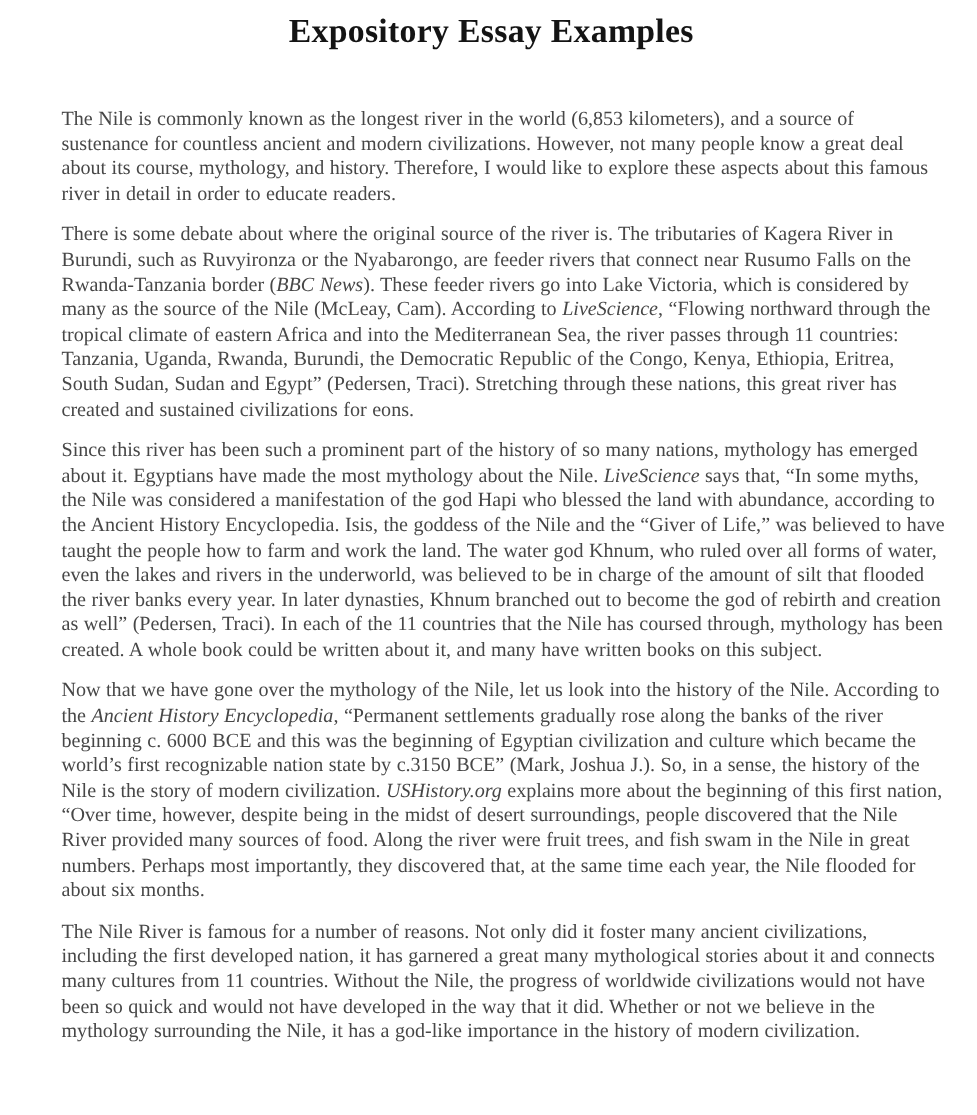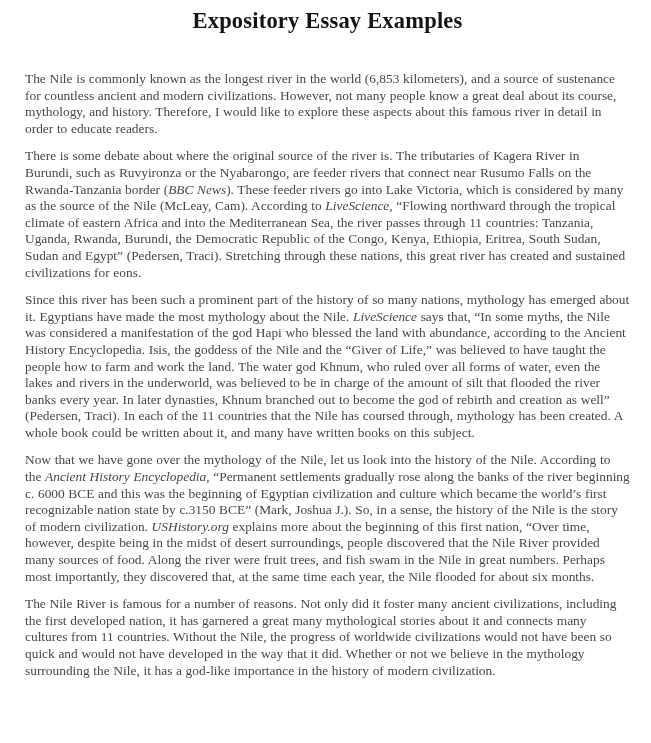--- a/index.html
+++ b/index.html
@@ -28,21 +28,21 @@
     font-family: "Liberation Serif", "DejaVu Serif", serif;
     font-size: 22.5px;
     font-weight: 700;
     color: #141414;
     letter-spacing: 0.2px;
   }
   .essay-body {
     margin-top: 37px;
   }
   .essay-body p {
-    margin: 0 0 11px 0;
+    margin: 0 0 11px 16px;
     padding: 0;
     font-size: 13.4px;
     line-height: 16.6px;
     color: #474747;
     text-align: left;
     word-spacing: 0.3px;
   }
   .essay-body p em {
     font-style: italic;
     color: inherit;

